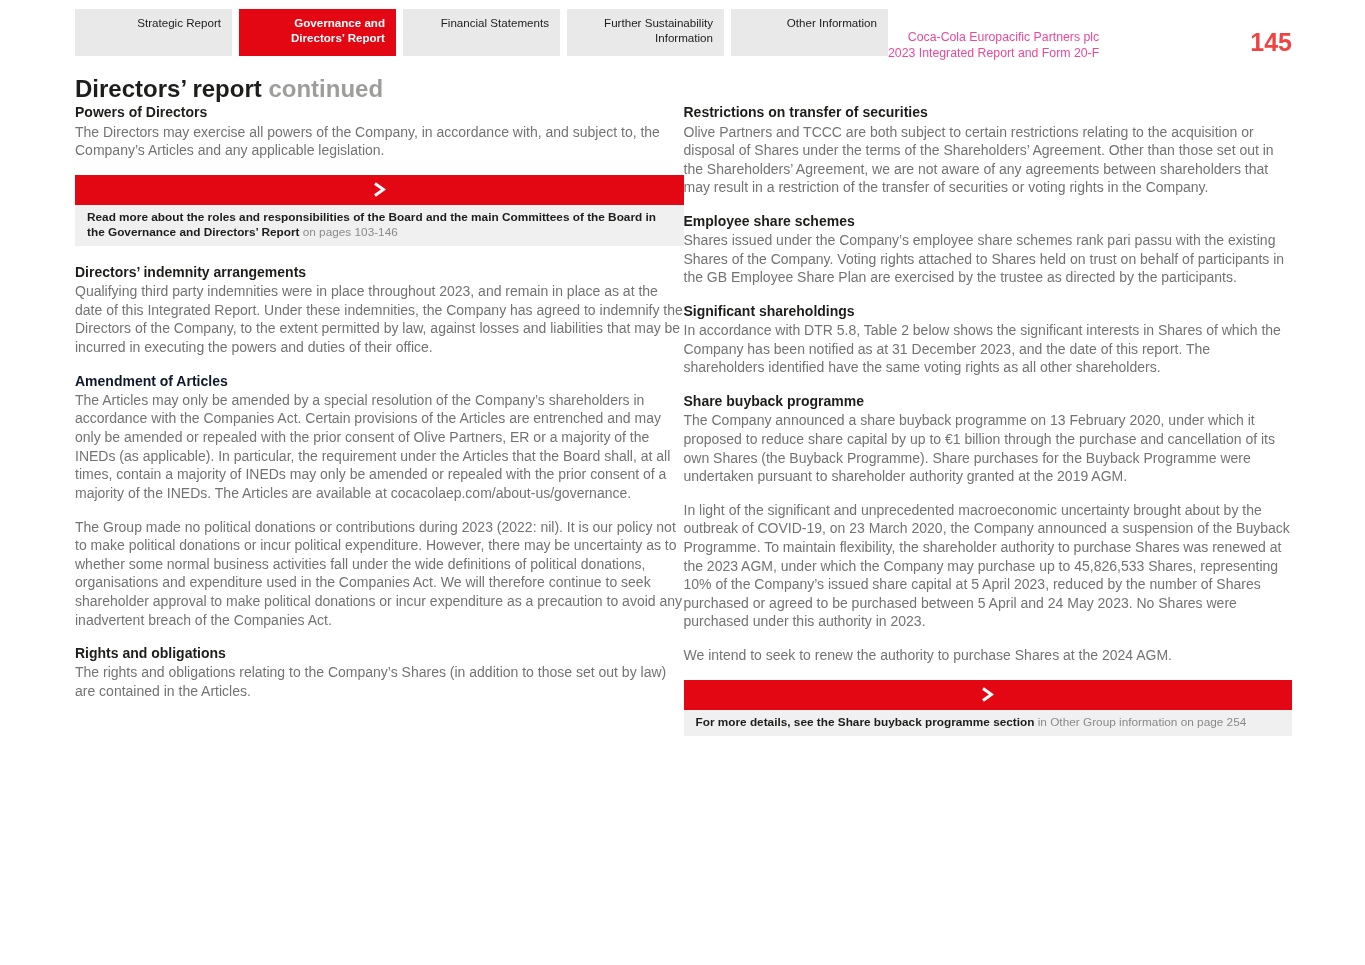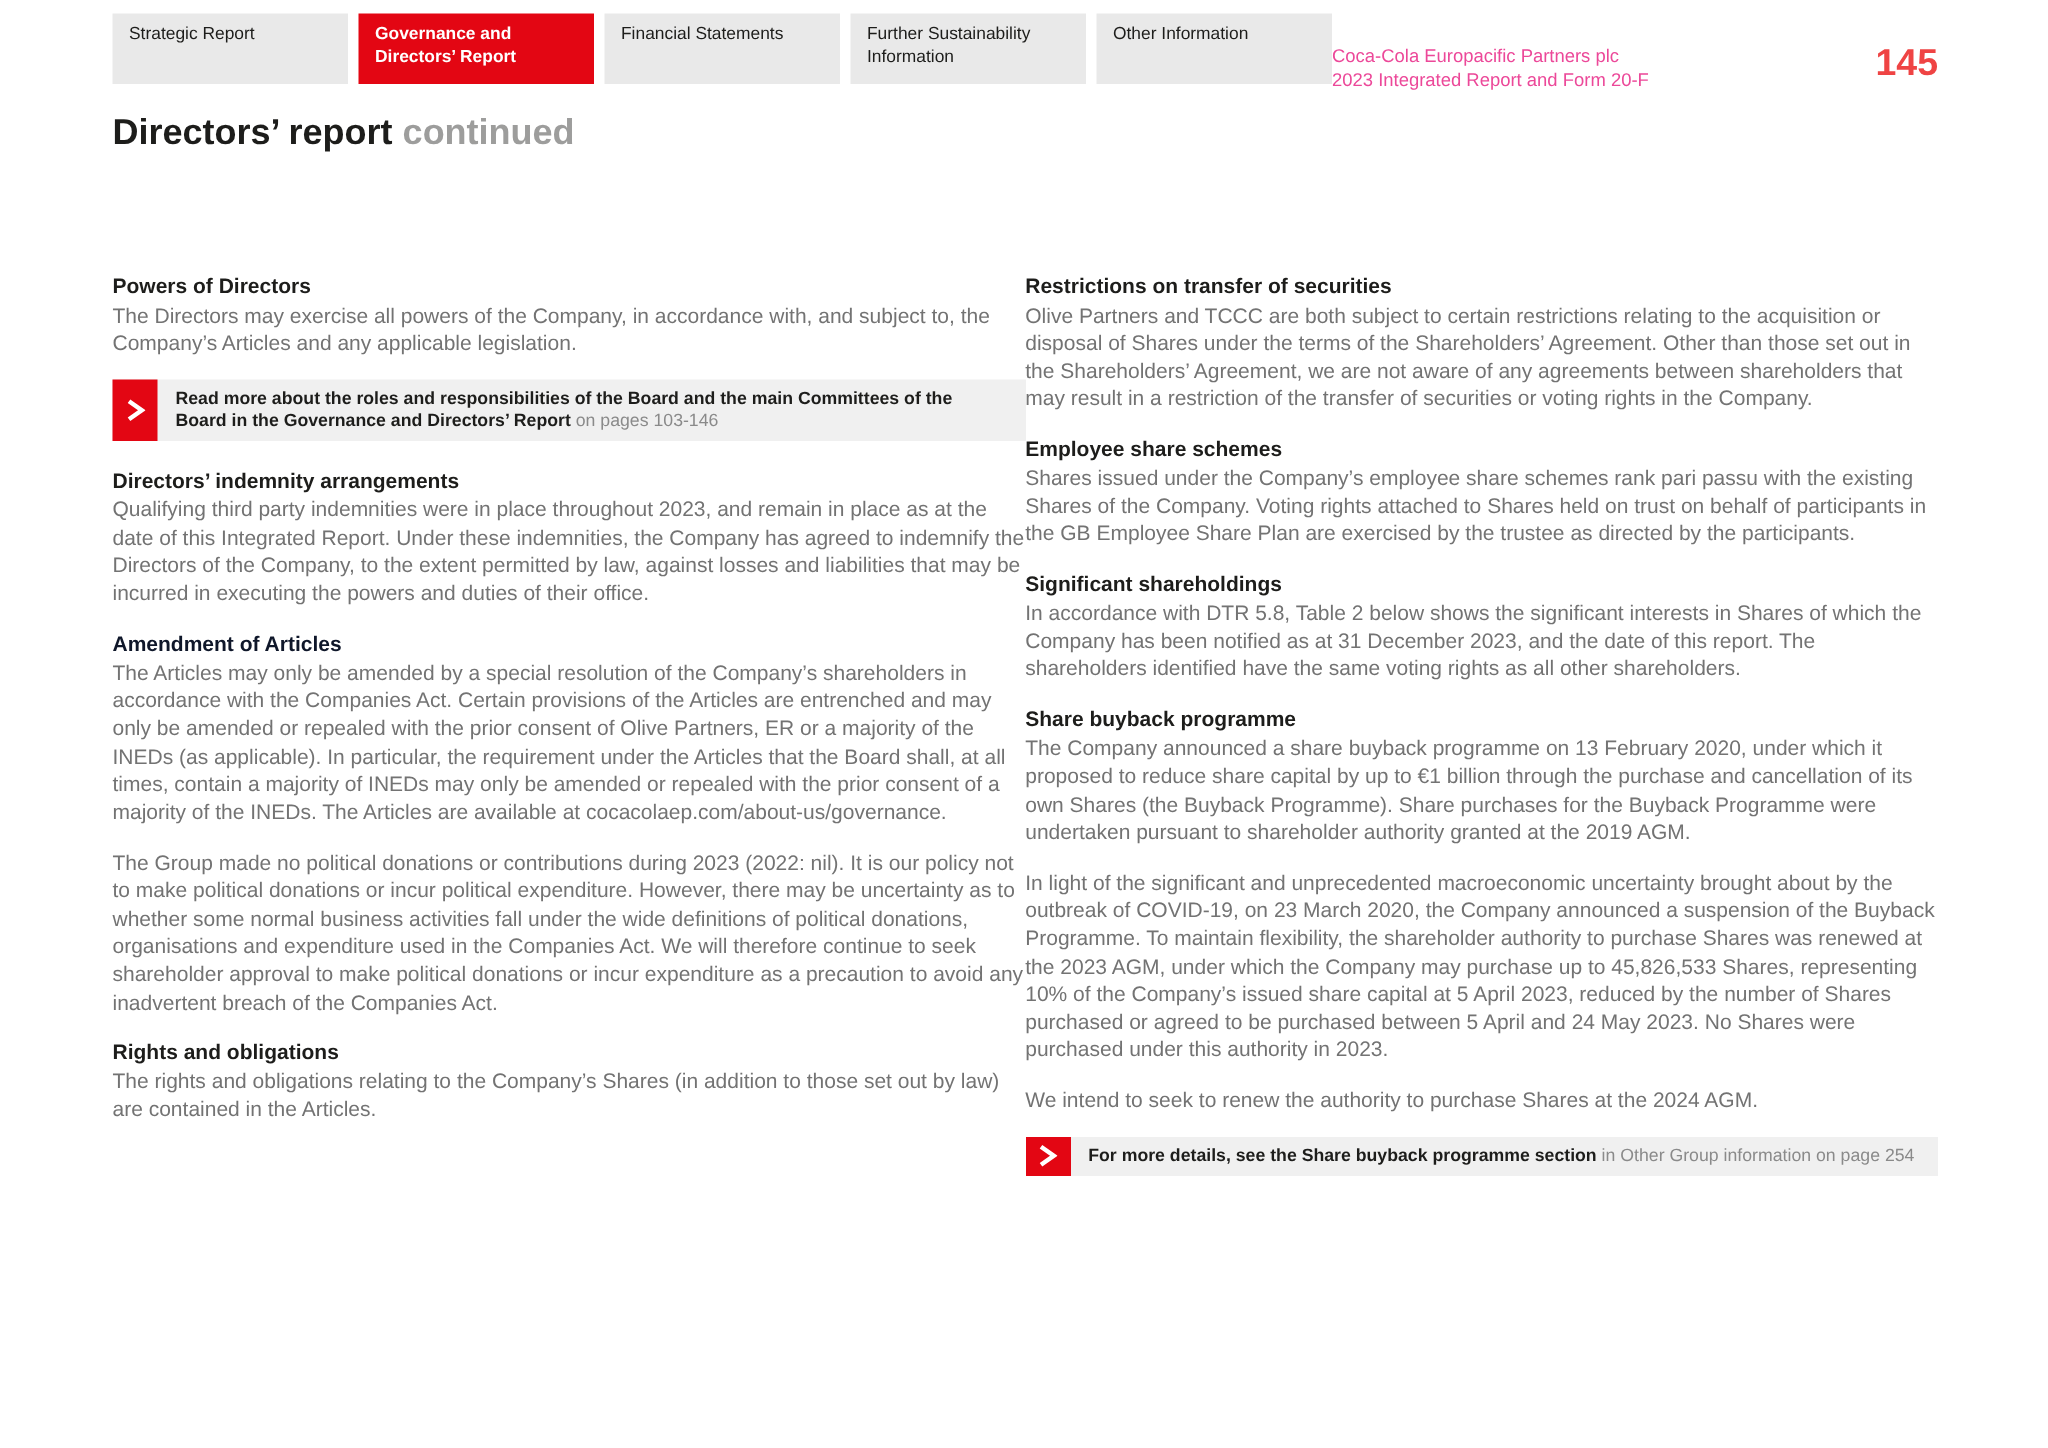--- a/index.html
+++ b/index.html
@@ -5,43 +5,43 @@
   * { box-sizing: border-box; }
   html, body { margin: 0; padding: 0; }
   body {
     width: 1365px; height: 965px; background: #ffffff;
     font-family: "Liberation Sans", "DejaVu Sans", sans-serif;
     color: #55565a; overflow: hidden;
   }
   .page { width: 1365px; height: 965px; padding: 9px 73px 0 75px; position: relative; }
 
   
-  .header { display: flex; align-items: flex-start; }
+  .header { display: flex; align-items: flex-start; text-align: right; }
   .tabs { display: flex; gap: 7px; }
   .tab {
     width: 157px; height: 47px; background: #e9e9e9; color: #1d1d1b;
     padding: 7px 11px; font-size: 11.6px; line-height: 1.28; cursor: pointer;
   }
   .tab.active { background: #e30613; color: #ffffff; font-weight: bold; }
   .brand { margin-top: 20px; font-size: 12.3px; line-height: 1.32; color: #ec4899; white-space: nowrap; }
   .pagenum { margin-left: auto; margin-top: 19px; font-size: 25px; font-weight: bold; color: #ef4444; }
 
   
   .title { margin: 14px 0 0 0; font-size: 24px; font-weight: bold; color: #1d1d1b; }
   .title .cont { color: #9d9d9c; }
 
   
-  .columns { display: flex; margin-top: 78px; }
+  .columns { display: flex; }
   .col { flex: 1; min-width: 0; }
   .col h3 { font-size: 14px; line-height: 1.3; margin: 0 0 1px 0; color: #1d1d1b; font-weight: bold; }
   .col h3.red { color: #0f172a; }
   .col p { font-size: 14px; line-height: 1.33; margin: 0 0 15px 0; color: #737373; }
 
   
-  .callout { display: flex; align-items: stretch; background: #f0f0f0; margin: 5px 0 17px 0; cursor: pointer; }
+  .callout { display: flex; align-items: stretch; background: #f0f0f0; margin: 5px 0 17px 0; cursor: pointer; flex-direction: column; }
   .callout-icon { flex: 0 0 30px; background: #e30613; display: flex; align-items: center; justify-content: center; }
   .callout-text { padding: 5px 12px 6px 12px; font-size: 11.8px; line-height: 1.28; color: #8a8a8a; }
   .callout-text strong { color: #1d1d1b; }
   .callout-rest::before { content: " "; }
 </style>
 </head>
 <body>
 
 <div class="page">
 

